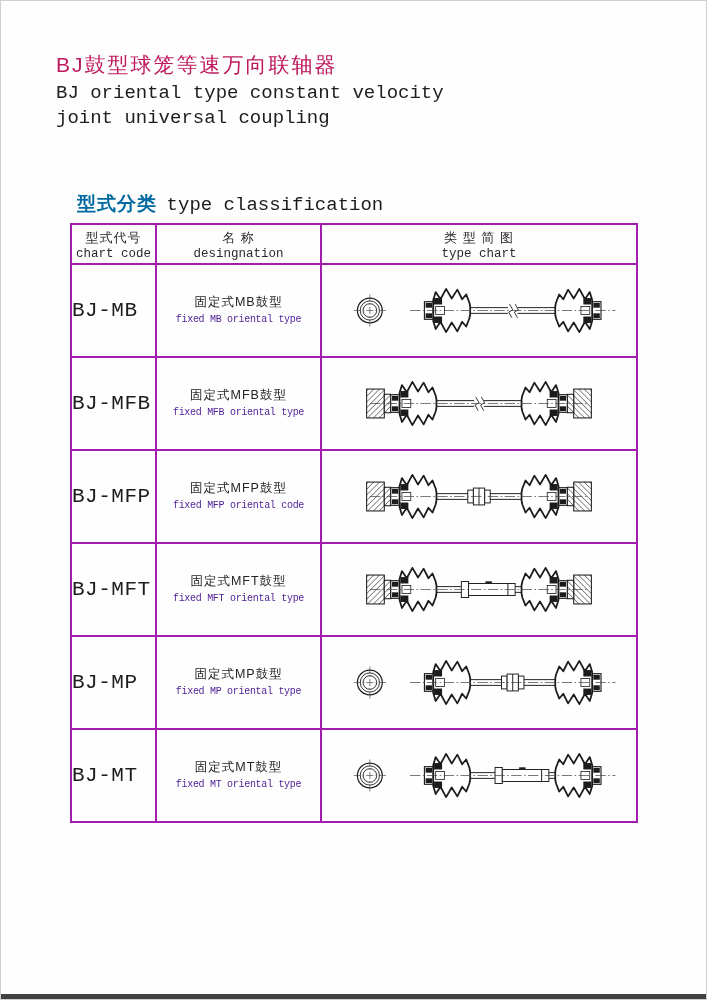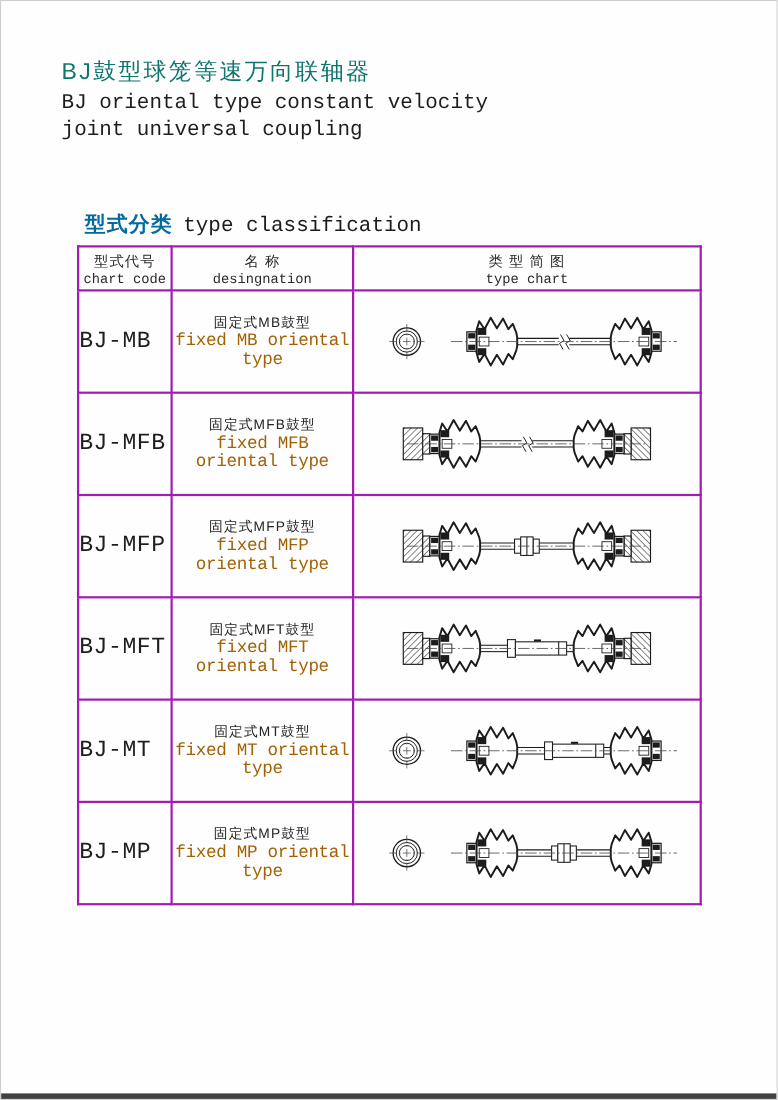--- a/index.html
+++ b/index.html
@@ -8,21 +8,21 @@
     width:707px;height:1000px;
     margin:0 auto;
     background:#fefefe;
     border:1px solid #cfcfcf;
     box-sizing:border-box;
     font-family:"Liberation Mono","DejaVu Sans Mono",monospace;
     color:#222;
     overflow:hidden;
   }
   .title-block{position:absolute;left:55px;top:50px;}
-  .title-zh{font-size:21px;letter-spacing:2px;font-family:"Liberation Sans",sans-serif;font-weight:500;color:#0f766e;}
+  .title-zh{font-size:21px;letter-spacing:2px;font-family:"Liberation Sans",sans-serif;font-weight:500;color:#be185d;}
   .title-en{font-size:19px;line-height:25px;margin-top:2px;color:#1e1e1e;}
   .section-heading{position:absolute;left:76px;top:190px;white-space:nowrap;}
   .section-heading .zh{font-size:19px;letter-spacing:1px;font-family:"Liberation Sans",sans-serif;font-weight:600;color:#0369a1;}
   .section-heading .en{font-size:19px;color:#1c1c1c;}
   table.cls{
     position:absolute;left:69px;top:222px;
     border-collapse:collapse;table-layout:fixed;
     width:566px;
   }
   table.cls th,table.cls td{
@@ -33,21 +33,21 @@
   }
   col.c1{width:85px;}col.c2{width:165px;}col.c3{width:316px;}
   tr.hdr{height:40px;}
   tr.data{height:93px;}
   th{font-weight:normal;text-align:center;}
   .th-zh{display:block;font-size:13px;letter-spacing:1px;font-family:"Liberation Sans",sans-serif;color:#2a2a2a;line-height:17px;margin-top:2px;}
   .th-en{display:block;font-size:12.5px;line-height:16px;color:#2a2a2a;}
   td.code{font-size:21px;letter-spacing:0.5px;padding-left:7px;color:#1e1e1e;}
   td.name{text-align:center;}
   .name-zh{display:block;font-size:12.5px;letter-spacing:1px;font-family:"Liberation Sans",sans-serif;color:#242424;line-height:17px;}
-  .name-en{display:block;font-size:16px;letter-spacing:-0.3px;line-height:17px;color:#a16207;}
+  .name-en{display:block;font-size:10px;letter-spacing:-0.3px;line-height:17px;color:#4c1d95;}
   td.chart{text-align:center;}
   td.chart svg{display:inline-block;vertical-align:middle;}
   .bottom-bar{position:absolute;left:0;bottom:0;width:100%;height:5px;background:#414141;}
   .defs-holder{position:absolute;width:0;height:0;overflow:hidden;}
 </style>
 </head>
 <body>
 
 <svg class="defs-holder" aria-hidden="true">
   <defs>
@@ -227,21 +227,21 @@
           <svg width="300" height="61" viewBox="0 0 372 76">
             <use href="#asm-mfb" transform="translate(46,0)"></use>
           </svg>
         </td>
       </tr>
 
       <tr class="data">
         <td class="code">BJ-MFP</td>
         <td class="name">
           <span class="name-zh">固定式MFP鼓型</span>
-          <span class="name-en">fixed MFP oriental type</span>
+          <span class="name-en">fixed MFP oriental code</span>
         </td>
         <td class="chart">
           <svg width="300" height="61" viewBox="0 0 372 76">
             <use href="#asm-mfp" transform="translate(46,0)"></use>
           </svg>
         </td>
       </tr>
 
       <tr class="data">
         <td class="code">BJ-MFT</td>
@@ -250,44 +250,44 @@
           <span class="name-en">fixed MFT oriental type</span>
         </td>
         <td class="chart">
           <svg width="300" height="61" viewBox="0 0 372 76">
             <use href="#asm-mft" transform="translate(46,0)"></use>
           </svg>
         </td>
       </tr>
 
       <tr class="data">
+        <td class="code">BJ-MP</td>
+        <td class="name">
+          <span class="name-zh">固定式MP鼓型</span>
+          <span class="name-en">fixed MP oriental type</span>
+        </td>
+        <td class="chart">
+          <svg width="300" height="61" viewBox="0 0 372 76">
+            <use href="#g-endview" transform="translate(28,16)"></use>
+            <use href="#asm-mp" transform="translate(88,0)"></use>
+          </svg>
+        </td>
+      </tr>
+
+      <tr class="data">
         <td class="code">BJ-MT</td>
         <td class="name">
           <span class="name-zh">固定式MT鼓型</span>
           <span class="name-en">fixed MT oriental type</span>
         </td>
         <td class="chart">
           <svg width="300" height="61" viewBox="0 0 372 76">
             <use href="#g-endview" transform="translate(28,16)"></use>
             <use href="#asm-mt" transform="translate(88,0)"></use>
           </svg>
         </td>
       </tr>
 
-      <tr class="data">
-        <td class="code">BJ-MP</td>
-        <td class="name">
-          <span class="name-zh">固定式MP鼓型</span>
-          <span class="name-en">fixed MP oriental type</span>
-        </td>
-        <td class="chart">
-          <svg width="300" height="61" viewBox="0 0 372 76">
-            <use href="#g-endview" transform="translate(28,16)"></use>
-            <use href="#asm-mp" transform="translate(88,0)"></use>
-          </svg>
-        </td>
-      </tr>
-
     </tbody>
   </table>
 
   <div class="bottom-bar"></div>
 </div>
 
 </body></html>

